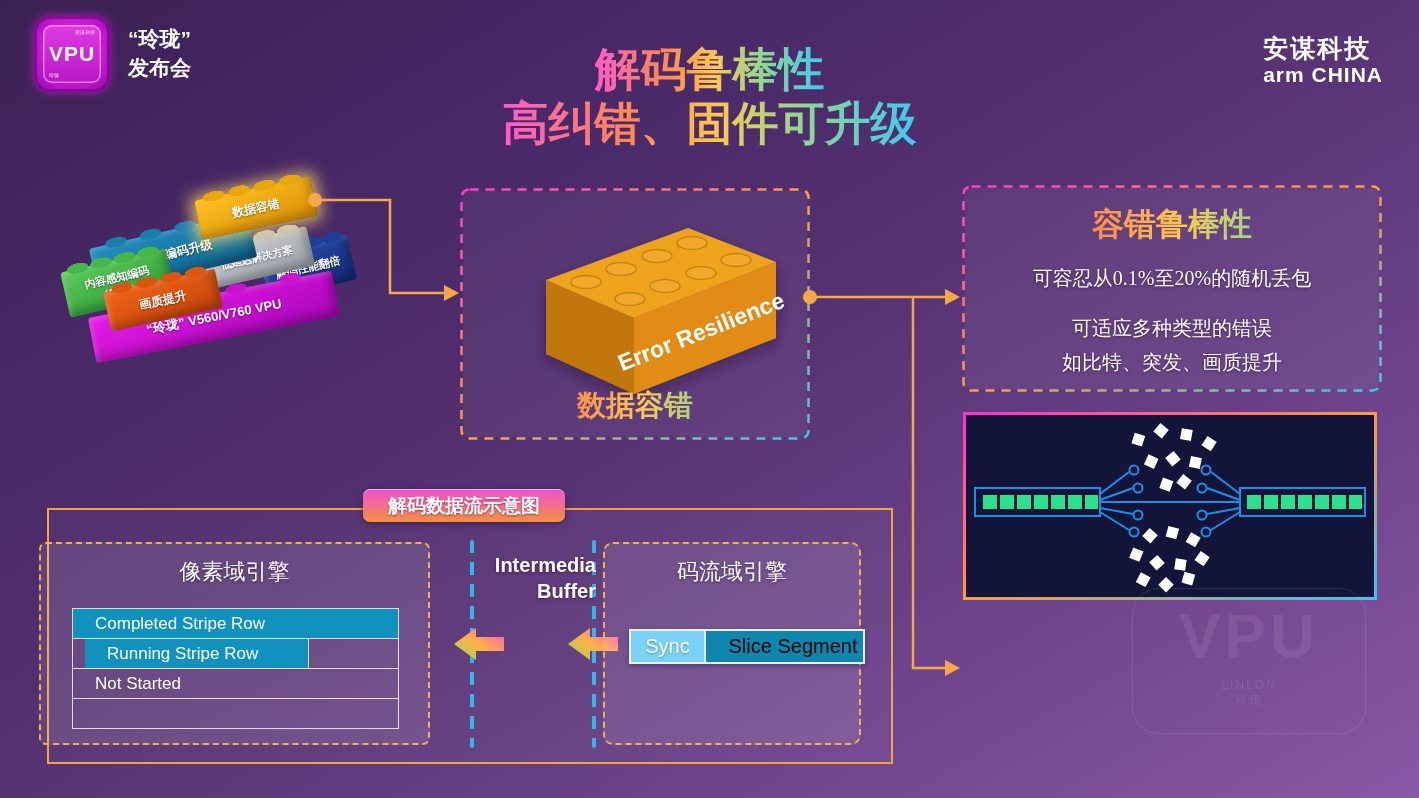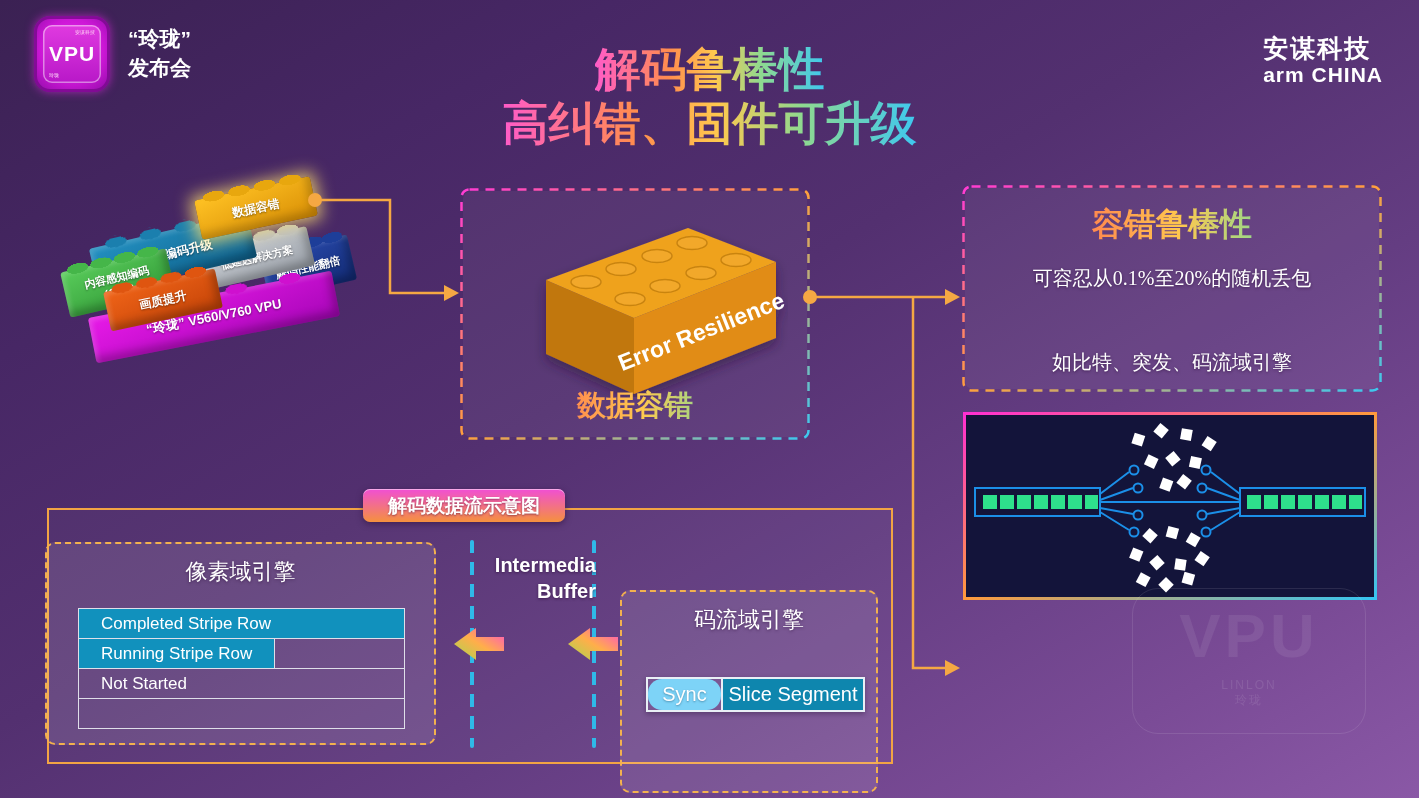--- a/index.html
+++ b/index.html
@@ -77,32 +77,32 @@
     display:flex;align-items:center;justify-content:center;color:#fff;font-weight:bold;font-size:19px;
     text-shadow:0 1px 2px rgba(90,20,60,.6);
   }
   .dash-orange{border:2px dashed #f3b14e;border-radius:10px;background:rgba(255,255,255,.10);}
   .engine-title{width:100%;text-align:center;color:#fff;font-size:22px;margin-top:13px;text-shadow:0 1px 3px rgba(40,10,50,.5);}
   .ptable{position:absolute;left:31px;top:64px;width:327px;}
   .prow{display:flex;height:29px;border:1.5px solid #dfdfe9;border-top:none;}
   .prow:first-child{border-top:1.5px solid #dfdfe9;}
   .pcell{display:flex;align-items:center;color:#fff;font-size:17px;padding-left:22px;box-sizing:border-box;height:100%;}
   .pcell.teal{background:#1191bd;}
-  .pcell.partial{width:196px;border-right:1.5px solid #dfdfe9;}
+  .pcell.partial{width:224px;border-right:1.5px solid #dfdfe9;margin-left:12px;}
   .pcell.rest{flex:1;}
   .pcell.full{width:100%;}
   .cyan-dash{
     width:4px;top:540px;height:208px;
     background:repeating-linear-gradient(180deg,#2fb9e8 0 13px,transparent 13px 22px);
     border-radius:2px;
   }
   .buffer-label{left:466px;top:552px;width:130px;text-align:right;color:#fff;font-weight:bold;font-size:20px;line-height:1.3;text-shadow:0 1px 3px rgba(40,10,50,.6);}
   .syncbar{position:absolute;left:24px;top:85px;height:31px;display:flex;border:2px solid #e9eff6;box-shadow:0 2px 5px rgba(30,10,40,.35);}
-  .sync-cell{width:73px;background:#7dd3f7;display:flex;align-items:center;justify-content:center;color:#fff;font-size:20px;text-shadow:0 1px 2px rgba(30,80,110,.5);border-radius:14px;}
-  .slice-cell{width:140px;background:#0e86ae;display:flex;align-items:center;justify-content:center;color:#ffffff;font-size:20px;border-left:2px solid #e9eff6;}
+  .sync-cell{width:73px;background:#7dd3f7;display:flex;align-items:center;justify-content:center;color:#fff;font-size:20px;text-shadow:0 1px 2px rgba(30,80,110,.5);}
+  .slice-cell{width:140px;background:#0e86ae;display:flex;align-items:center;justify-content:center;color:#000000;font-size:20px;border-left:2px solid #e9eff6;padding-left:17px;}
   
   .center-caption{left:0;right:0;bottom:14px;text-align:center;font-size:29px;}
   .prod-sub{width:100%;text-align:center;color:#fff;font-size:20px;text-shadow:0 1px 3px rgba(40,10,50,.6);}
   
   .watermark{left:1118px;top:582px;width:262px;height:158px;color:rgba(255,255,255,.08);pointer-events:none;}
   .wm-frame{position:absolute;inset:6px 14px;border:1px solid rgba(255,255,255,.10);border-radius:26px;}
   .wm-vpu{position:absolute;left:0;width:100%;top:18px;text-align:center;font-size:62px;font-weight:bold;letter-spacing:4px;}
   .wm-sub{position:absolute;left:0;width:100%;top:96px;text-align:center;font-size:12px;letter-spacing:2px;white-space:pre-line;color:rgba(255,255,255,.10);}
   .overlay-svg{position:absolute;inset:0;pointer-events:none;z-index:8;}
 </style>
@@ -198,21 +198,22 @@
           <linearGradient id="dg2" x1="0" y1="0" x2="1" y2="1">
         <stop offset="0" stop-color="#ff3bd4"></stop>
             <stop offset="0.5" stop-color="#ffa03c"></stop>
             <stop offset="1" stop-color="#3cc8f0"></stop>
       </linearGradient>
         </defs>
       <rect x="1.5" y="1.5" width="417" height="204" rx="8" fill="none" stroke="url(#dg2)" stroke-width="2.5" stroke-dasharray="9 7"></rect>
     </svg>
     <div class="abs fault-title grad-text" style="top:18px;">容错鲁棒性</div>
     <div class="abs fault-line" style="top:80px;">可容忍从0.1%至20%的随机丢包</div>
-    <div class="abs fault-line" style="top:164px;">如比特、突发、码流域引擎</div>
+    <div class="abs fault-line" style="top:130px;">可适应多种类型的错误</div>
+    <div class="abs fault-line" style="top:164px;">如比特、突发、画质提升</div>
   </div>
 
   <svg class="abs" style="left:963px;top:412px;" width="414" height="188" viewBox="0 0 414 188">
     <defs>
         <linearGradient id="pg" x1="0" y1="0" x2="1" y2="1">
       <stop offset="0" stop-color="#ff2fd2"></stop>
           <stop offset="0.5" stop-color="#ff9a3c"></stop>
           <stop offset="1" stop-color="#35c5f2"></stop>
     </linearGradient>
       </defs>
@@ -282,21 +283,21 @@
     <div class="wm-frame"></div>
     <div class="wm-vpu">VPU</div>
     <div class="wm-sub">LINLON
 玲珑</div>
   </div>
 
 
   <div class="abs bigbox"></div>
   <div class="abs pill">解码数据流示意图</div>
 
-  <div class="abs dash-orange" style="left:45px;top:542px;width:387px;height:199px;">
+  <div class="abs dash-orange" style="left:39px;top:542px;width:387px;height:199px;border-radius:7px;">
     <div class="engine-title">像素域引擎</div>
     <div class="ptable">
       <div class="prow">
         <div class="pcell teal full">Completed Stripe Row</div>
       </div>
       <div class="prow">
         <div class="pcell teal partial">Running Stripe Row</div>
         <div class="pcell rest"></div>
       </div>
       <div class="prow">
@@ -326,21 +327,21 @@
     <defs>
         <linearGradient id="ag2" x1="0" y1="1" x2="1" y2="0">
       <stop offset="0" stop-color="#a6d84f"></stop>
           <stop offset="0.5" stop-color="#ffae4a"></stop>
           <stop offset="1" stop-color="#ff50c8"></stop>
     </linearGradient>
       </defs>
     <polygon points="2,20 24,4 24,13 52,13 52,27 24,27 24,36" fill="url(#ag2)"></polygon>
   </svg>
 
-  <div class="abs dash-orange" style="left:620px;top:542px;width:254px;height:199px;margin-top:48px;">
+  <div class="abs dash-orange" style="left:603px;top:542px;width:254px;height:199px;">
     <div class="engine-title">码流域引擎</div>
     <div class="syncbar">
       <div class="sync-cell">Sync</div>
       <div class="slice-cell">Slice Segment</div>
     </div>
   </div>
 
 </div>
 
 </body></html>

